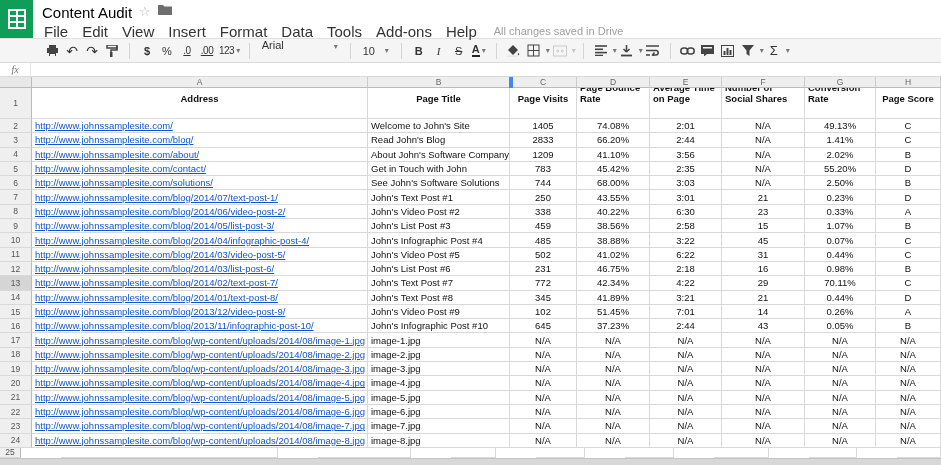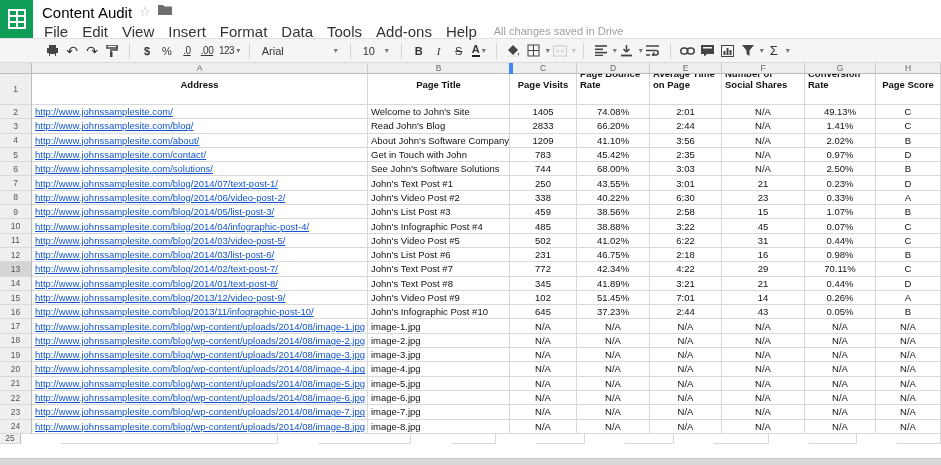--- a/index.html
+++ b/index.html
@@ -28,21 +28,21 @@
   .tbtn { display: inline-flex; align-items: center; justify-content: center;
     min-width: 20px; height: 20px; padding: 0 2px; border-radius: 2px; cursor: pointer;
     font-size: 11px; color: #333; }
   .tbtn svg { display: block; }
   .caret { font-size: 8px; color: #777; margin-left: 2px; }
   .txt-bold { font-weight: bold; }
   .txt-italic { font-style: italic; font-family: "Liberation Serif", serif; }
   .txt-strike { text-decoration: line-through; }
   .txt-underA { border-bottom: 2px solid #222; line-height: 11px; }
   .small-num { font-size: 10px; letter-spacing: -0.5px; }
-  .ff-btn { width: 86px; justify-content: space-between; padding: 12px 5px; }
+  .ff-btn { width: 86px; justify-content: space-between; padding: 12px 5px; align-items: flex-end; }
   .fs-btn { width: 36px; justify-content: space-between; padding: 0 5px; }
   .dim { opacity: 0.38; }
   .sigma { font-size: 13px; }
 
   
   .formulabar { height: 14px; background: #fff; border-bottom: 1px solid #d9d9d9;
     display: flex; align-items: center; }
   .fx { width: 30px; text-align: center; font-size: 10px; color: #777;
     font-style: italic; font-family: "Liberation Serif", serif; }
   .formula-input { flex: 1; height: 100%; border-left: 1px solid #e5e5e5; cursor: text; }
@@ -264,20 +264,24 @@
         <svg width="12" height="11" viewBox="0 0 12 11">
             <path d="M0 0 h12 l-4.5 5.5 v5.5 l-3 -2 v-3.5 z" fill="#444"></path>
           </svg>
       </span>
       <span class="caret">▾</span>
       <span class="tbtn sigma">Σ</span>
       <span class="caret">▾</span>
     </div>
   </div>
 
+  <div class="formulabar">
+    <span class="fx">fx</span>
+    <div class="formula-input"></div>
+  </div>
 
   <div class="grid">
     <div class="colhead-row" id="colheads">
       <div class="corner"></div>
     <div class="colhead c0">A</div>
         <div class="colhead c1">B</div>
         <div class="colhead c2">C</div>
         <div class="colhead c3">D</div>
         <div class="colhead c4">E</div>
         <div class="colhead c5">F</div>
@@ -339,21 +343,21 @@
         <div class="sheet-row data-row">
           <div class="rownum">5</div>
           <div class="cell c0">
             <span class="cell-link">http://www.johnssamplesite.com/contact/</span>
           </div>
           <div class="cell c1">Get in Touch with John</div>
           <div class="cell c2 center">783</div>
           <div class="cell c3 center">45.42%</div>
           <div class="cell c4 center">2:35</div>
           <div class="cell c5 center">N/A</div>
-          <div class="cell c6 center">0.97%</div>
+          <div class="cell c6 center">55.20%</div>
           <div class="cell c7 center">D</div>
         </div>
         <div class="sheet-row data-row">
           <div class="rownum">6</div>
           <div class="cell c0">
             <span class="cell-link">http://www.johnssamplesite.com/solutions/</span>
           </div>
           <div class="cell c1">See John's Software Solutions</div>
           <div class="cell c2 center">744</div>
           <div class="cell c3 center">68.00%</div>

